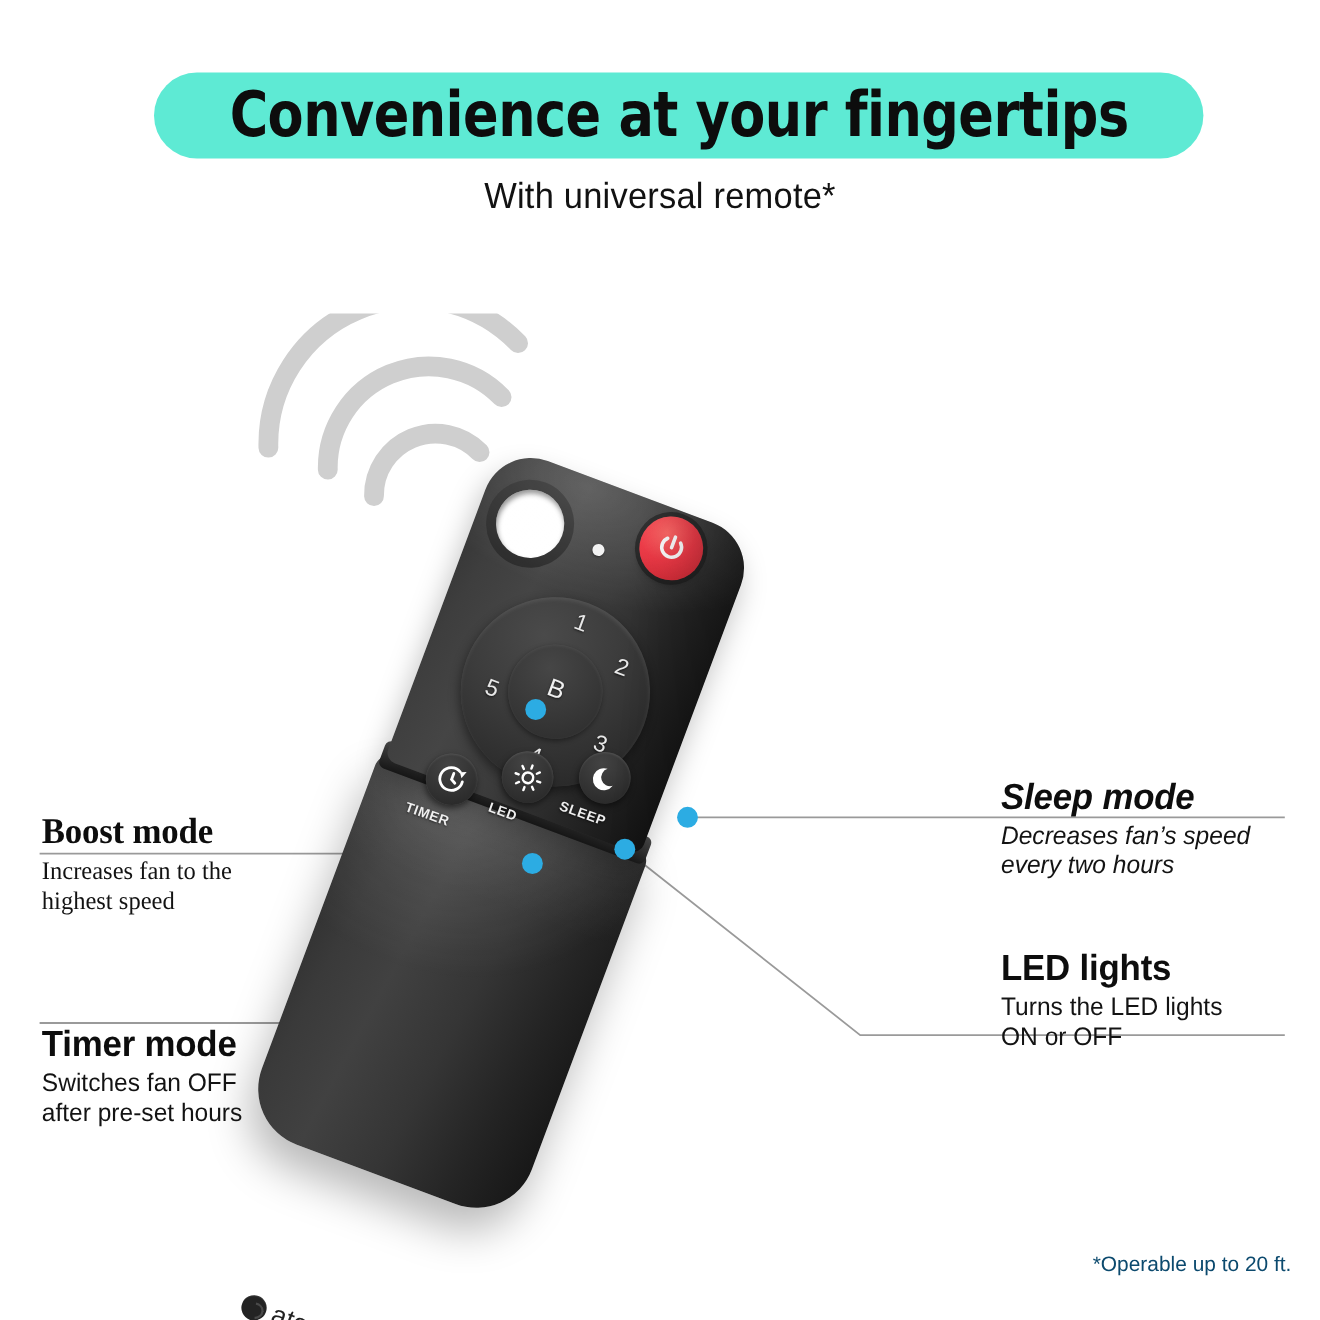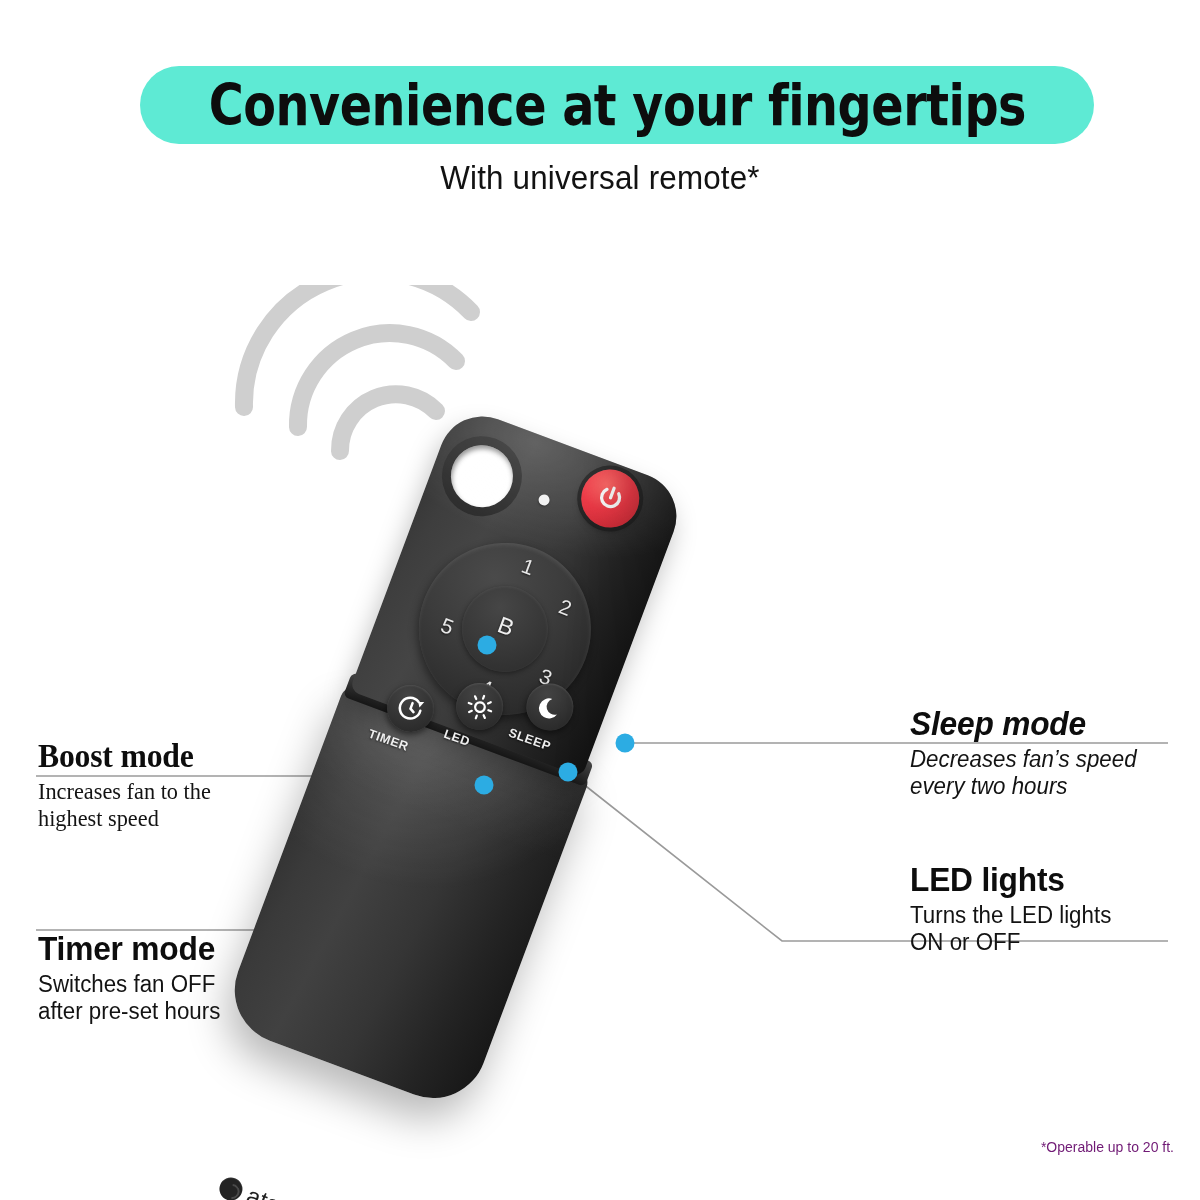--- a/index.html
+++ b/index.html
@@ -329,22 +329,22 @@
     transform: scaleX(0.97);
     transform-origin: left center;
     white-space: pre-line;
   }
 
   
   .footnote {
     position: absolute;
     right: 26px;
     top: 1139px;
-    font-size: 14px;
-    color: #701a75;
+    font-size: 19px;
+    color: #0c4a6e;
     white-space: nowrap;
   }
 </style>
 </head>
 <body>
 
 <div class="title-pill">
   <span>Convenience at your fingertips</span>
 </div>
 <div class="subtitle">With universal remote*</div>

